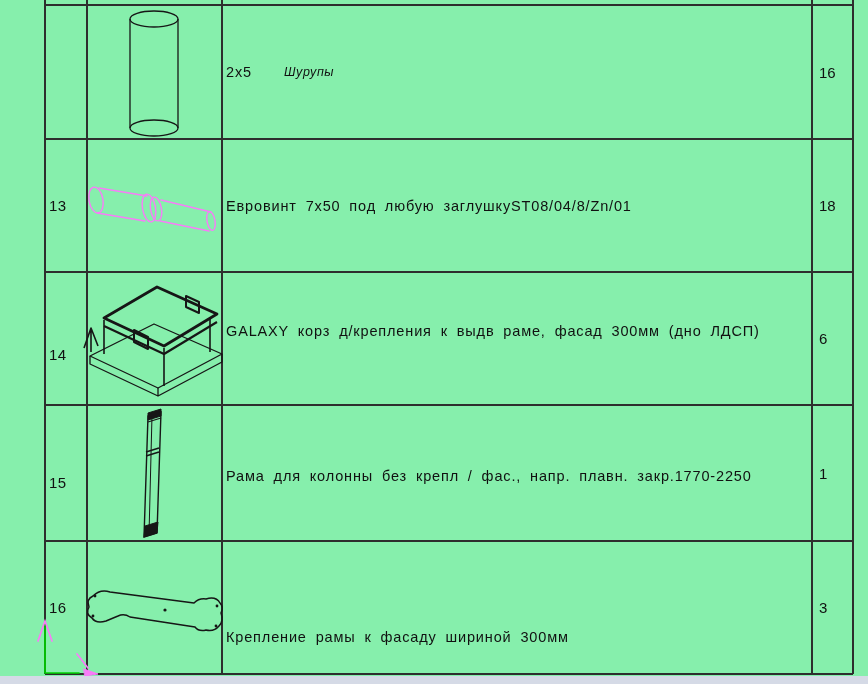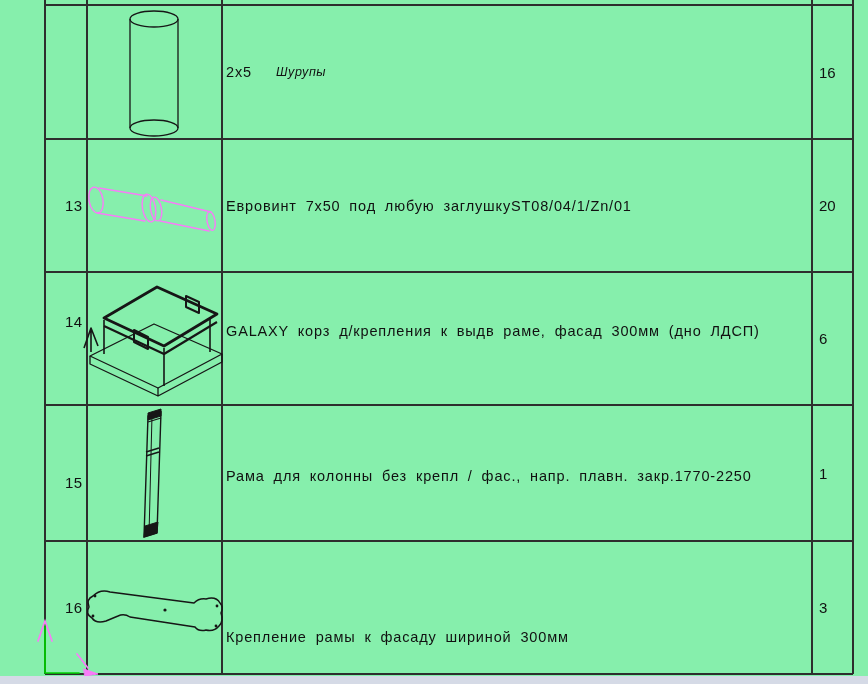--- a/index.html
+++ b/index.html
@@ -2,24 +2,24 @@
 <html><head>
 <meta charset="utf-8">
 <style>
   html,body{margin:0;padding:0;}
   .canvas{
     position:relative;width:868px;height:684px;background:#86efac;
     font-family:Liberation Sans, sans-serif;overflow:hidden;color:#111;
   }
   .drawing-layer{position:absolute;left:0;top:0;}
   .cell{position:absolute;display:flex;align-items:center;}
-  .num-cell{left:45px;width:40px;padding-left:20px;font-size:15px;letter-spacing:0.5px;}
+  .num-cell{left:45px;width:40px;padding-left:4px;font-size:15px;letter-spacing:0.5px;}
   .desc-cell{left:222px;width:588px;padding-left:4px;font-size:14.5px;letter-spacing:0.85px;word-spacing:4px;white-space:nowrap;}
   .qty-cell{left:812px;width:39px;padding-left:7px;font-size:15px;}
-  .note-italic{font-style:italic;font-size:12.5px;margin-left:24px;letter-spacing:0.6px;}
+  .note-italic{font-style:italic;font-size:12.5px;margin-left:32px;letter-spacing:0.6px;}
   .status-bar{position:absolute;left:0;top:676px;width:868px;height:8px;background:#d5dae6;}
 </style>
 </head>
 <body>
 
 <div class="canvas">
 
   <svg class="drawing-layer" width="868" height="684" viewBox="0 0 868 684">
 
     <g stroke="#2e2e2e" stroke-width="1.7" fill="none" shape-rendering="crispEdges">
@@ -89,26 +89,26 @@
     <div class="cell num-cell" style="top:5px;height:134px"></div>
     <div class="cell desc-cell" style="top:5px;height:134px">
       <span>2x5</span>
       <span class="note-italic">Шурупы</span>
     </div>
     <div class="cell qty-cell" style="top:5px;height:134px">16</div>
   </div>
 
   <div>
     <div class="cell num-cell" style="top:139px;height:133px">13</div>
-    <div class="cell desc-cell" style="top:139px;height:133px">Евровинт 7x50 под любую заглушкуST08/04/1/Zn/01</div>
-    <div class="cell qty-cell" style="top:139px;height:133px">20</div>
+    <div class="cell desc-cell" style="top:139px;height:133px">Евровинт 7x50 под любую заглушкуST08/04/8/Zn/01</div>
+    <div class="cell qty-cell" style="top:139px;height:133px">18</div>
   </div>
 
   <div>
-    <div class="cell num-cell" style="top:255px;height:133px">14</div>
+    <div class="cell num-cell" style="top:288px;height:133px">14</div>
     <div class="cell desc-cell" style="top:264px;height:133px">GALAXY корз д/крепления к выдв раме, фасад 300мм (дно ЛДСП)</div>
     <div class="cell qty-cell" style="top:272px;height:133px">6</div>
   </div>
 
   <div>
     <div class="cell num-cell" style="top:414px;height:136px">15</div>
     <div class="cell desc-cell" style="top:408px;height:136px">Рама для колонны без крепл / фас., напр. плавн. закр.1770-2250</div>
     <div class="cell qty-cell" style="top:405px;height:136px">1</div>
   </div>
 

